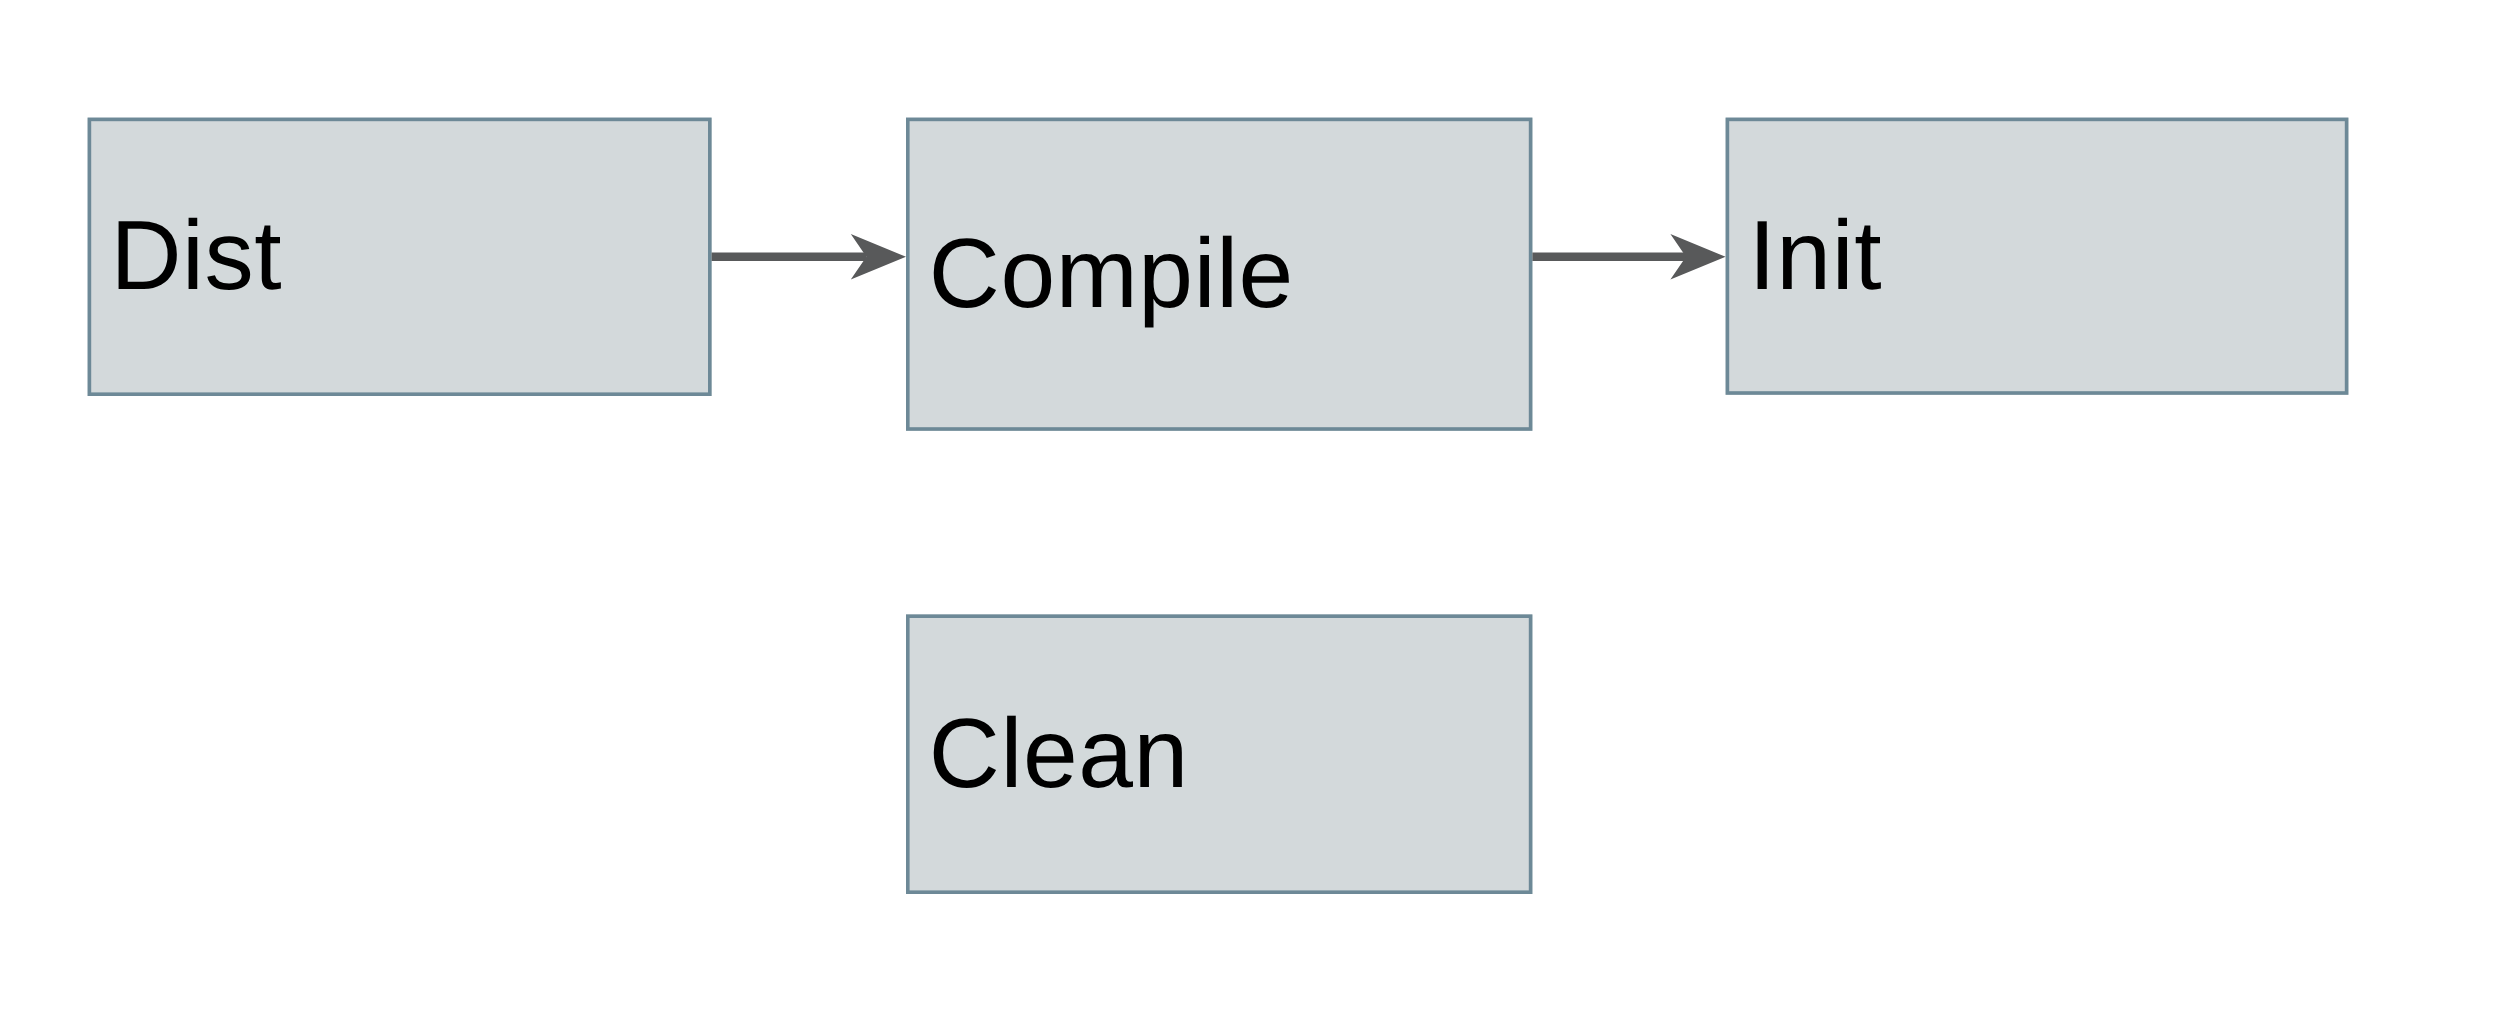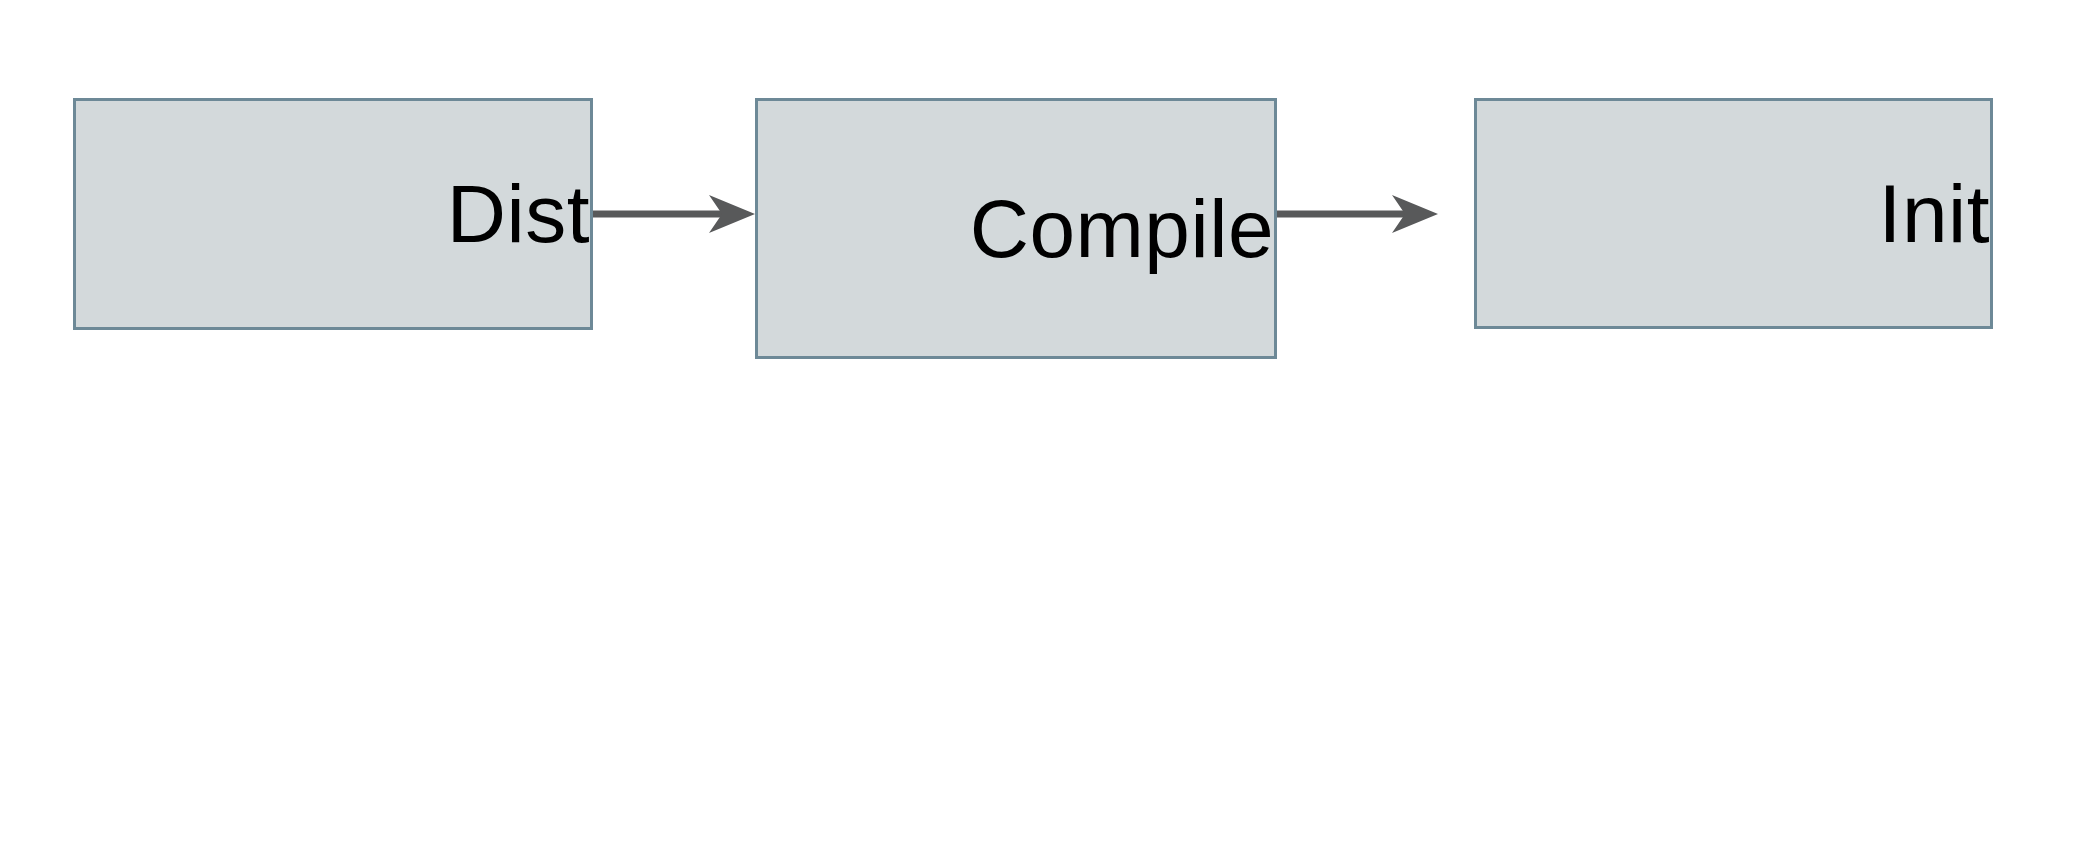--- a/index.html
+++ b/index.html
@@ -15,32 +15,33 @@
     background: var(--canvas-bg, #ffffff);
     overflow: hidden;
   }
   .node {
     position: absolute;
     box-sizing: border-box;
     background: var(--node-fill, #d3d9db);
     border: 3px solid var(--node-border, #6d8997);
     display: flex;
     align-items: center;
-    justify-content: flex-end;
+    justify-content: flex-start;
+    padding-left: 16px;
   }
   .node-label {
     font-size: 82px;
     font-weight: 400;
     color: var(--text-color, #000000);
     letter-spacing: 0.5px;
     user-select: none;
   }
   #node-dist    { left: 73px;   top: 98px;  width: 520px; height: 232px; }
   #node-compile { left: 755px;  top: 98px;  width: 522px; height: 261px; }
-  #node-init    { left: 1438px; top: 98px;  width: 519px; height: 231px; margin-left: 36px; }
+  #node-init    { left: 1438px; top: 98px;  width: 519px; height: 231px; }
   #node-clean   { left: 755px;  top: 512px; width: 522px; height: 233px; }
   .arrow {
     position: absolute;
     overflow: visible;
   }
   #arrow-dist-compile  { left: 593px;  top: 184px; }
   #arrow-compile-init  { left: 1277px; top: 184px; }
   .arrow line    { stroke: var(--arrow-color, #58595a); stroke-width: 7px; }
   .arrow polygon { fill: var(--arrow-color, #58595a); }
 </style>
@@ -54,20 +55,23 @@
   </div>
 
   <div class="node" id="node-compile">
     <span class="node-label">Compile</span>
   </div>
 
   <div class="node" id="node-init">
     <span class="node-label">Init</span>
   </div>
 
+  <div class="node" id="node-clean">
+    <span class="node-label">Clean</span>
+  </div>
 
   <svg class="arrow" id="arrow-dist-compile" width="162" height="60" viewBox="0 0 162 60">
     <line x1="0" y1="30" x2="129" y2="30"></line>
     <polygon points="162,30 116,11 129,30 116,49"></polygon>
   </svg>
 
   <svg class="arrow" id="arrow-compile-init" width="161" height="60" viewBox="0 0 161 60">
     <line x1="0" y1="30" x2="128" y2="30"></line>
     <polygon points="161,30 115,11 128,30 115,49"></polygon>
   </svg>

